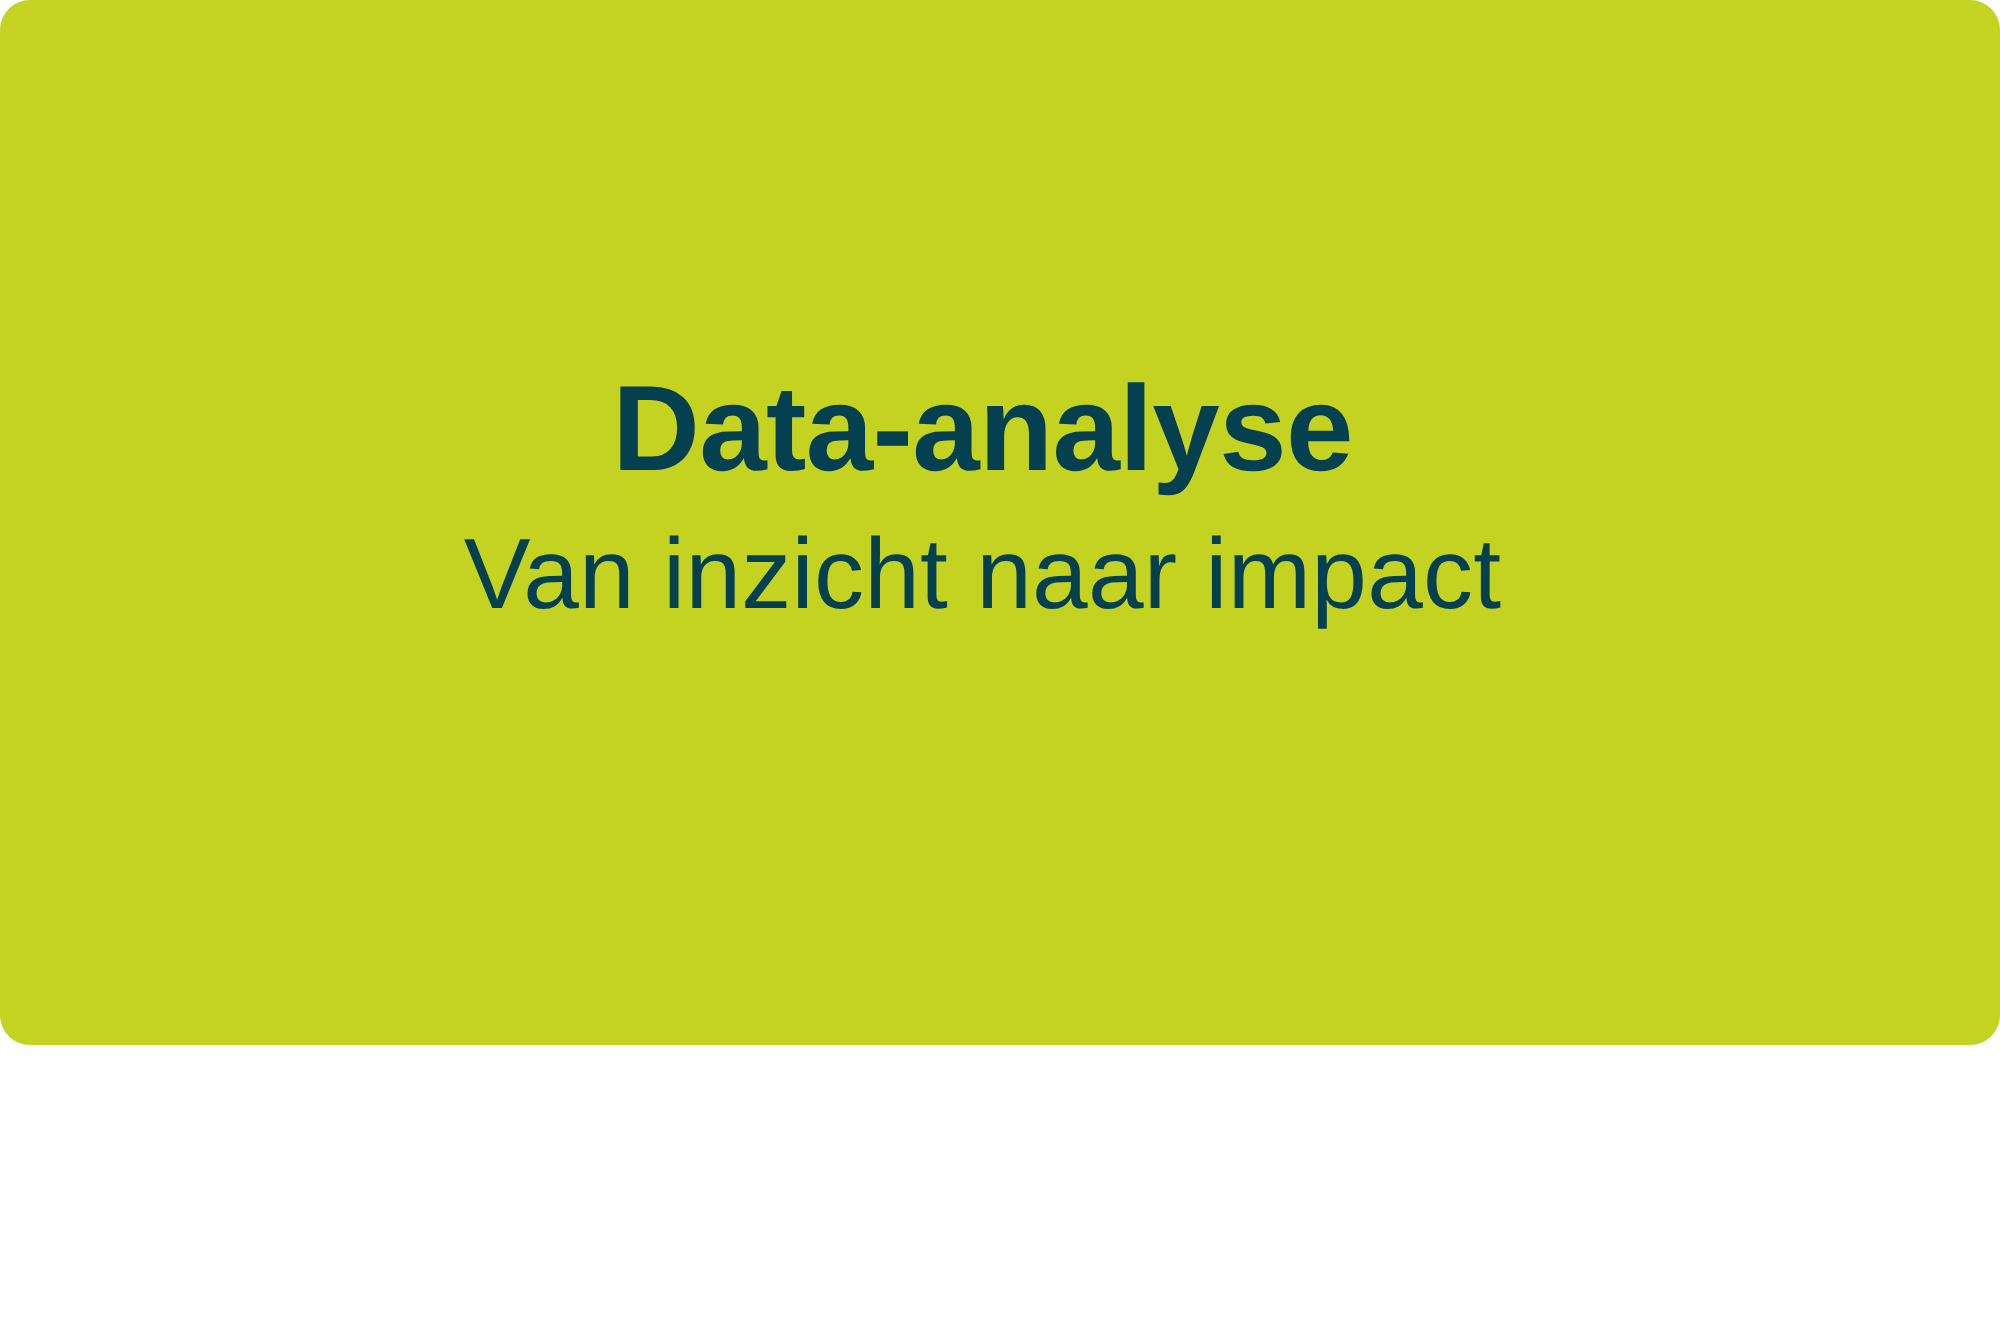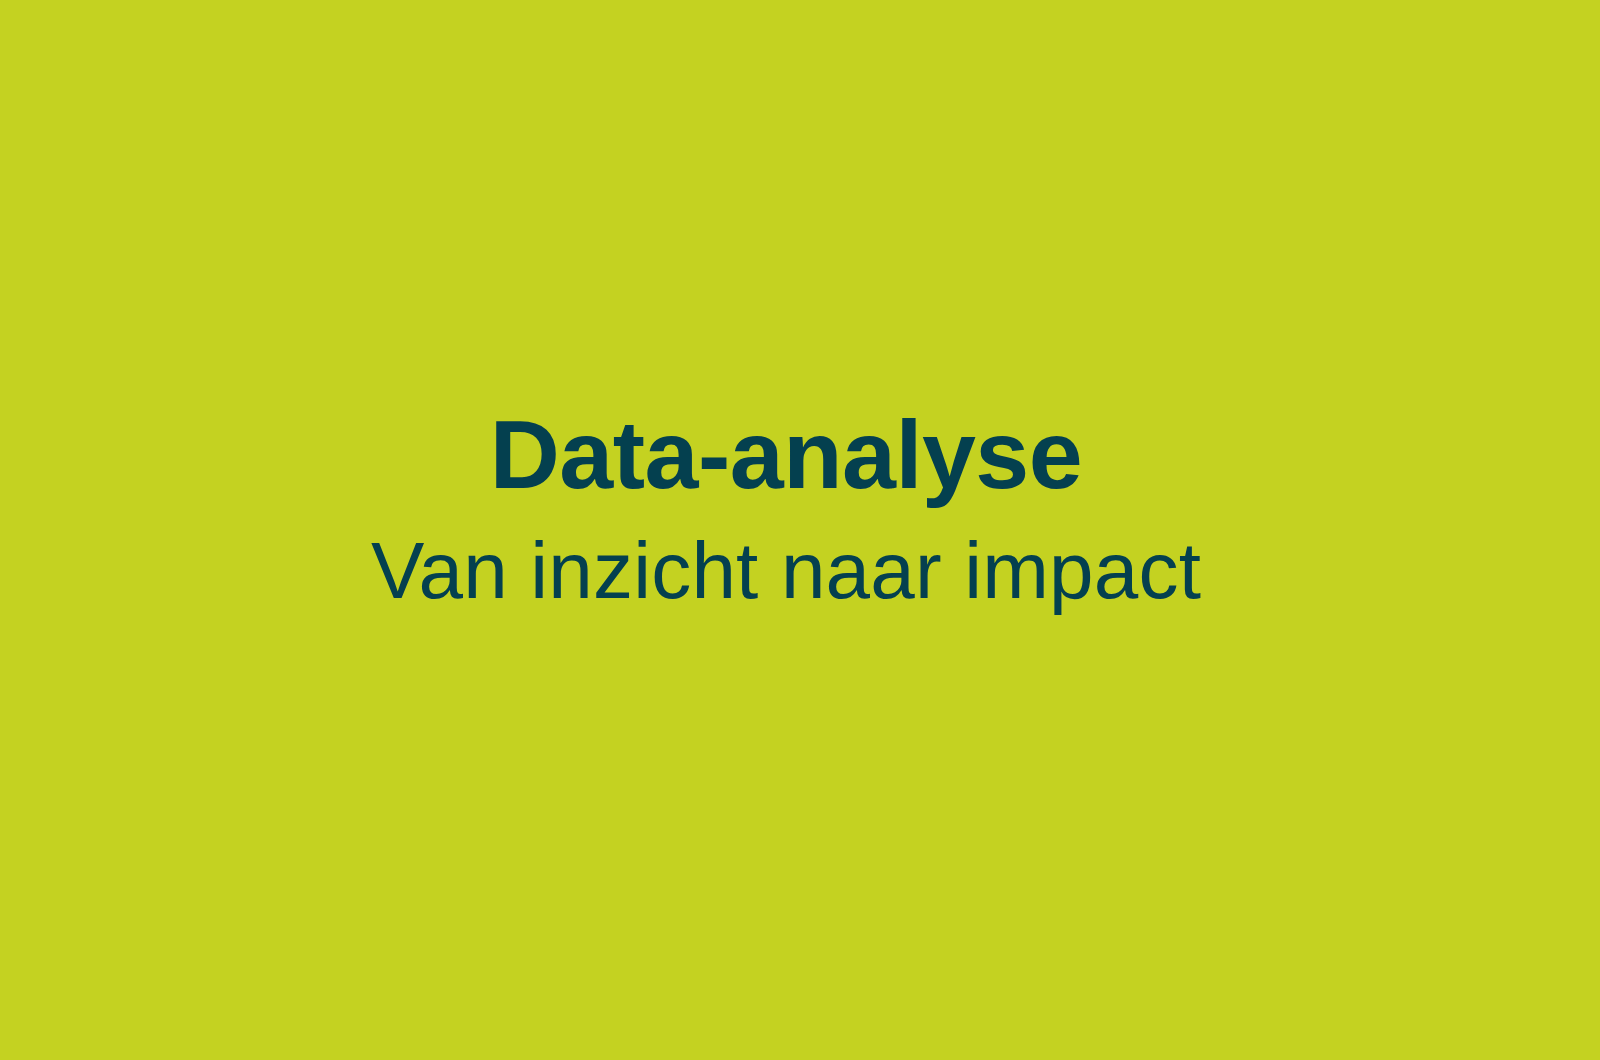--- a/index.html
+++ b/index.html
@@ -12,26 +12,27 @@
     width: 1600px;
     height: 1060px;
     overflow: hidden;
     font-family: "Liberation Sans", "DejaVu Sans", sans-serif;
   }
 
   .slide {
     position: relative;
     box-sizing: border-box;
     width: 1600px;
-    height: 1060px;
+    height: 836px;
     background: #c4d221;
     display: flex;
     flex-direction: column;
     align-items: center;
     justify-content: center;
+    border-radius: 24px;
     -webkit-font-smoothing: antialiased;
   }
 
   .title-block {
     width: 100%;
     text-align: center;
     
     transform: translate(-14px, -22px);
   }
 

